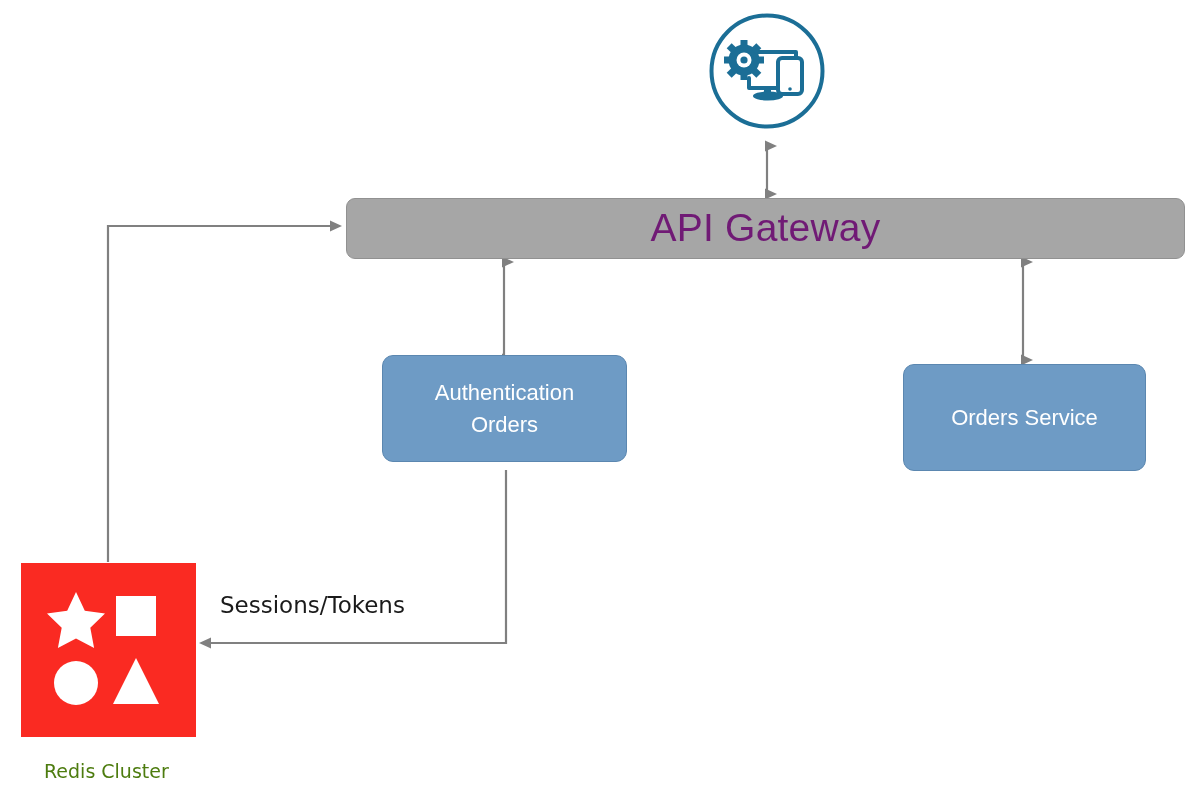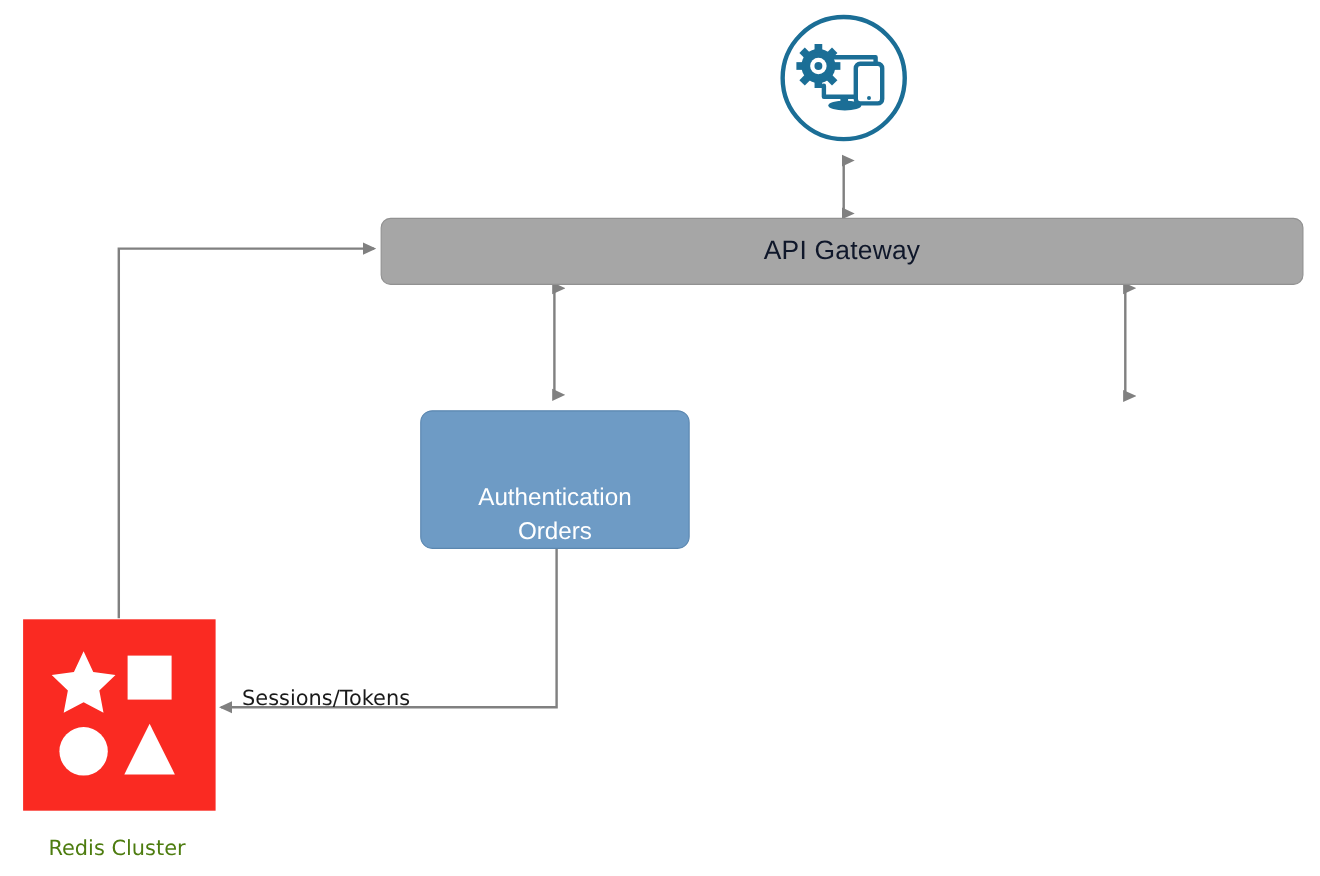--- a/index.html
+++ b/index.html
@@ -44,22 +44,22 @@
     height: 61px;
     background: #a6a6a6;
     border: 1px solid #919191;
     border-radius: 9px;
     box-sizing: border-box;
     display: flex;
     align-items: center;
     justify-content: center;
   }
   .gateway .label {
-    color: #0f172a;
-    font-size: 24px;
+    color: #701a75;
+    font-size: 39px;
     line-height: 1.1;
     letter-spacing: 0.2px;
     white-space: nowrap;
   }
 
   
   .service {
     position: absolute;
     background: #6e9bc5;
     border: 1px solid #5b87b0;
@@ -71,24 +71,23 @@
     text-align: center;
   }
   .service .label {
     color: #ffffff;
     font-size: 22px;
     line-height: 1.42;
     padding: 0 12px;
   }
   #svc-auth {
     left: 382px;
-    top: 373px;
+    top: 355px;
     width: 245px;
-    height: 126px;
-    align-items: flex-end;
+    height: 107px;
   }
   #svc-orders {
     left: 903px;
     top: 364px;
     width: 243px;
     height: 107px;
   }
 
   
   .redis-tile {
@@ -111,23 +110,23 @@
     font-family: "DejaVu Sans", sans-serif;
     font-size: 19px;
     color: #4d7c0f;
     white-space: nowrap;
   }
 
   
   .edge-label {
     position: absolute;
     left: 220px;
-    top: 624px;
+    top: 592px;
     font-family: "DejaVu Sans", sans-serif;
-    font-size: 19px;
+    font-size: 23px;
     color: #1a1a1a;
     white-space: nowrap;
   }
 </style>
 </head>
 <body>
 
 <div id="canvas">
 
   <svg id="wires" viewBox="0 0 1200 796" xmlns="http://www.w3.org/2000/svg">
@@ -196,20 +195,23 @@
   </div>
 
   <div class="gateway">
     <span class="label">API Gateway</span>
   </div>
 
   <div class="service" id="svc-auth">
     <span class="label"><span>Authentication</span><br><span>Orders</span></span>
   </div>
 
+  <div class="service" id="svc-orders">
+    <span class="label">Orders Service</span>
+  </div>
 
   <div class="redis-tile">
     <svg viewBox="0 0 175 174" xmlns="http://www.w3.org/2000/svg">
 
       <polygon fill="#ffffff" points="55,29 63.8,47.8 84,50.6 69.3,64.8 73.1,85 55,75.4 36.9,85 40.7,64.8 26,50.6 46.2,47.8"></polygon>
 
       <rect fill="#ffffff" x="95" y="33" width="40" height="40"></rect>
 
       <circle fill="#ffffff" cx="55" cy="120" r="22"></circle>
 

